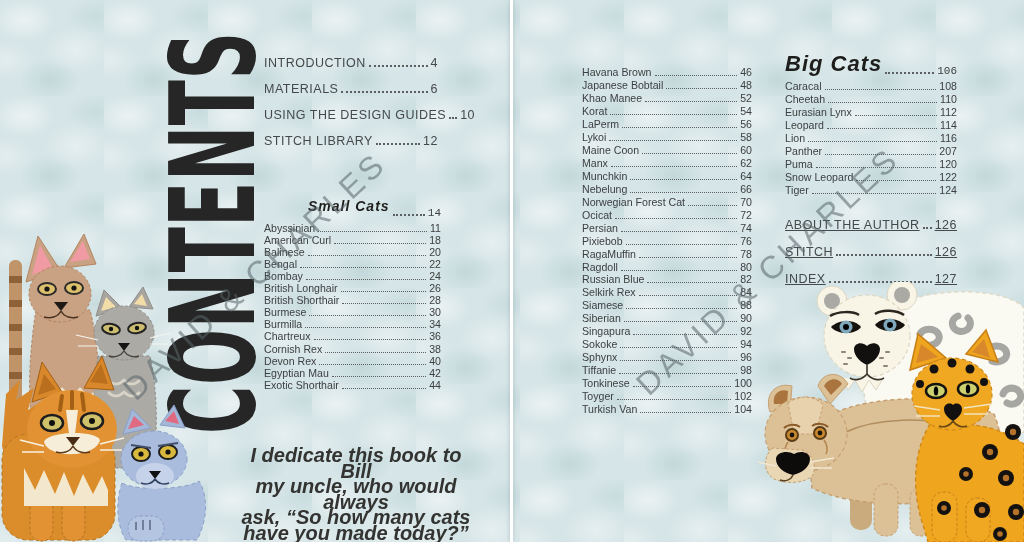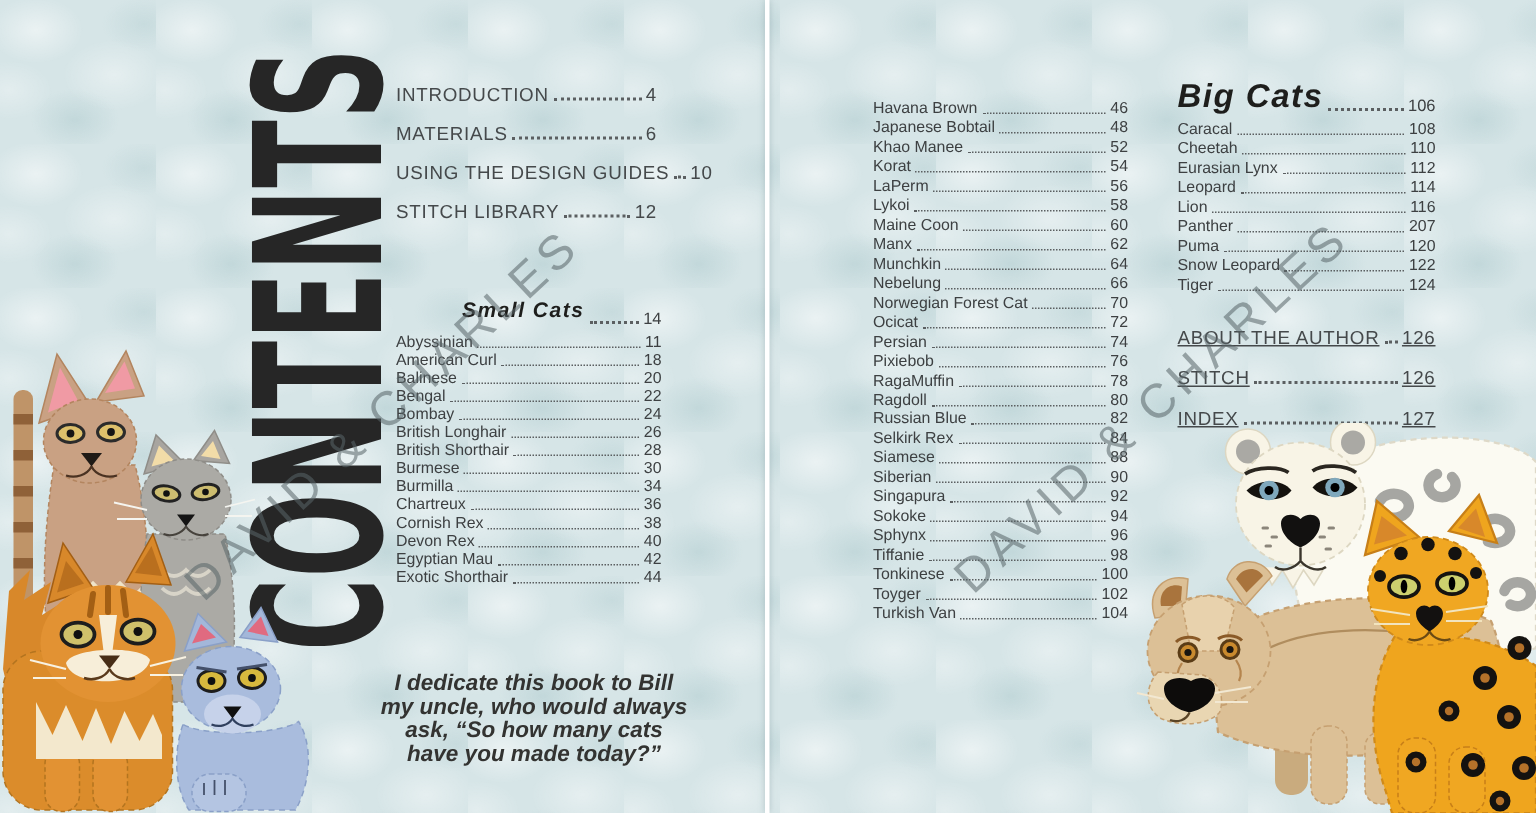--- a/index.html
+++ b/index.html
@@ -35,39 +35,39 @@
   .row .num { white-space:nowrap; }
 
   .toc-main { position:absolute; left:264px; top:49px; width:174px; }
   .toc-main .row { height:26px; padding-bottom:5px; font-size:12.5px; letter-spacing:0.5px; color:#45494b; }
 
   .script { font-family:Liberation Sans, sans-serif; font-style:italic; font-weight:700; color:#1e1e1c; }
 
   .small-cats { position:absolute; left:264px; top:192px; width:177px; }
   .small-cats .head-row { height:30px; padding-bottom:3px; }
   .small-cats .head-row .lbl { font-size:14px; letter-spacing:1px; line-height:26px;margin-left:44px; }
-  .small-cats .head-row .num, .big-cats .head-row .num { font-size:11px; color:#3d4042; }
+  .small-cats .head-row .num, .big-cats .head-row .num { font-size:11px; color:#3d4042;font-family:Liberation Mono, monospace; }
 
   .cat-list .row { height:12.1px; font-size:10.6px; color:#3d4042; padding-bottom:0.5px; }
   .cat-list .row .dots { border-bottom-width:1.5px; transform:translateY(-2px); }
 
   .col-mid { position:absolute; left:582px; top:66px; width:170px; }
   .col-mid .row { height:12.95px; }
 
   .big-cats { position:absolute; left:785px; top:50px; width:172px; }
   .big-cats .head-row { height:30px; padding-bottom:3px; }
   .big-cats .head-row .lbl { font-size:22px; letter-spacing:1px; line-height:26px; }
   .big-cats .cat-list .row { height:12.9px; }
 
   .end-secs { position:absolute; left:785px; top:210px; width:172px; }
   .end-secs .row { height:27px; padding-bottom:5px; font-size:12.5px; letter-spacing:0.5px; color:#45494b;text-decoration:underline; }
 
   
   .dedication { position:absolute; left:240px; top:448px; width:232px; text-align:center; }
-  .dedication div { font-size:15px; line-height:15.5px; font-weight:600; color:#333331; }
+  .dedication div { font-size:20px; line-height:15.5px; font-weight:600; color:#333331; }
 
   
   .watermark {
     position:absolute; width:480px; text-align:center;
     font-size:32px; letter-spacing:4px; color:rgba(88,100,104,0.55);
     transform:rotate(-43deg); pointer-events:none; white-space:nowrap;
     font-weight:400;
   }
   .wm-left  { left:15px;  top:258px; }
   .wm-right { left:528px; top:253px; }

